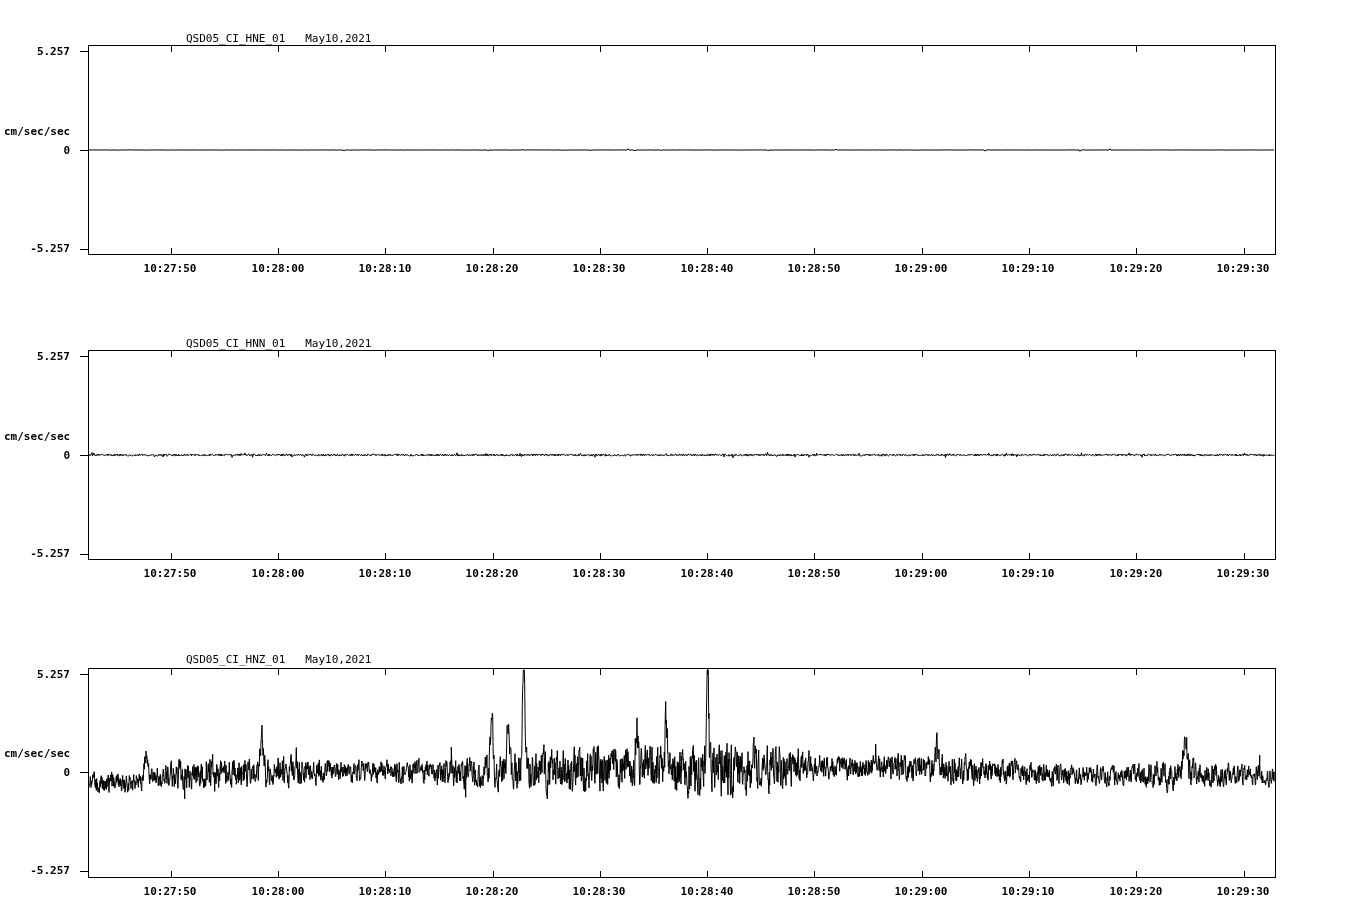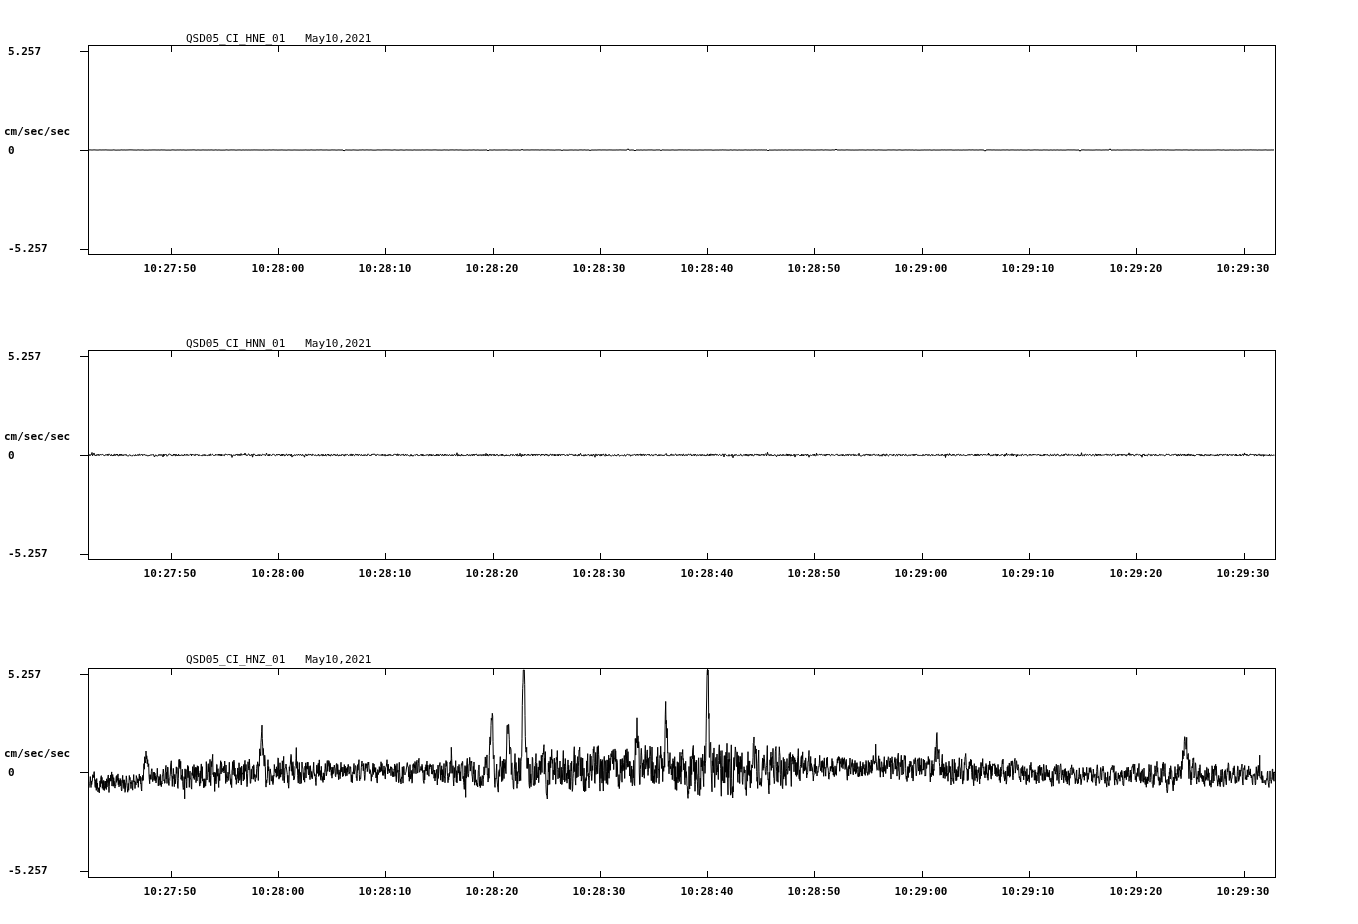--- a/index.html
+++ b/index.html
@@ -45,21 +45,21 @@
     font-family: "DejaVu Sans Mono", monospace;
     white-space: pre;
     text-align: left;
   }
   .ytick {
     position: absolute;
     font-size: 11px;
     font-weight: bold;
     font-family: "DejaVu Sans Mono", monospace;
     white-space: pre;
-    text-align: left;
+    text-align: right;
     width: 62px;
   }
   .ytick-mark {
     position: absolute;
     height: 1px;
     width: 8px;
     background: #000000;
   }
   .xtick-label {
     position: absolute;

